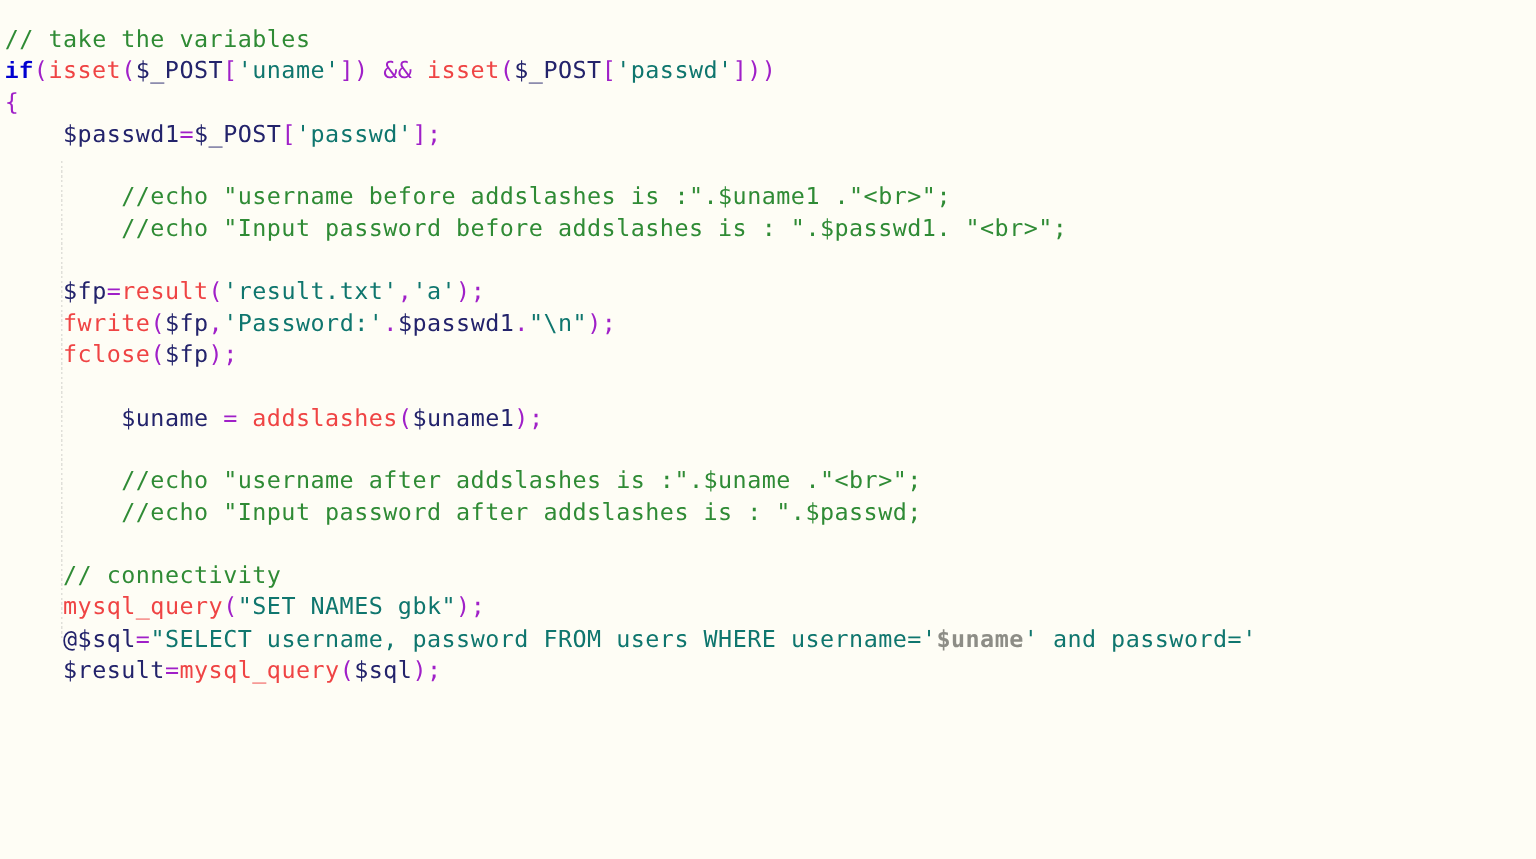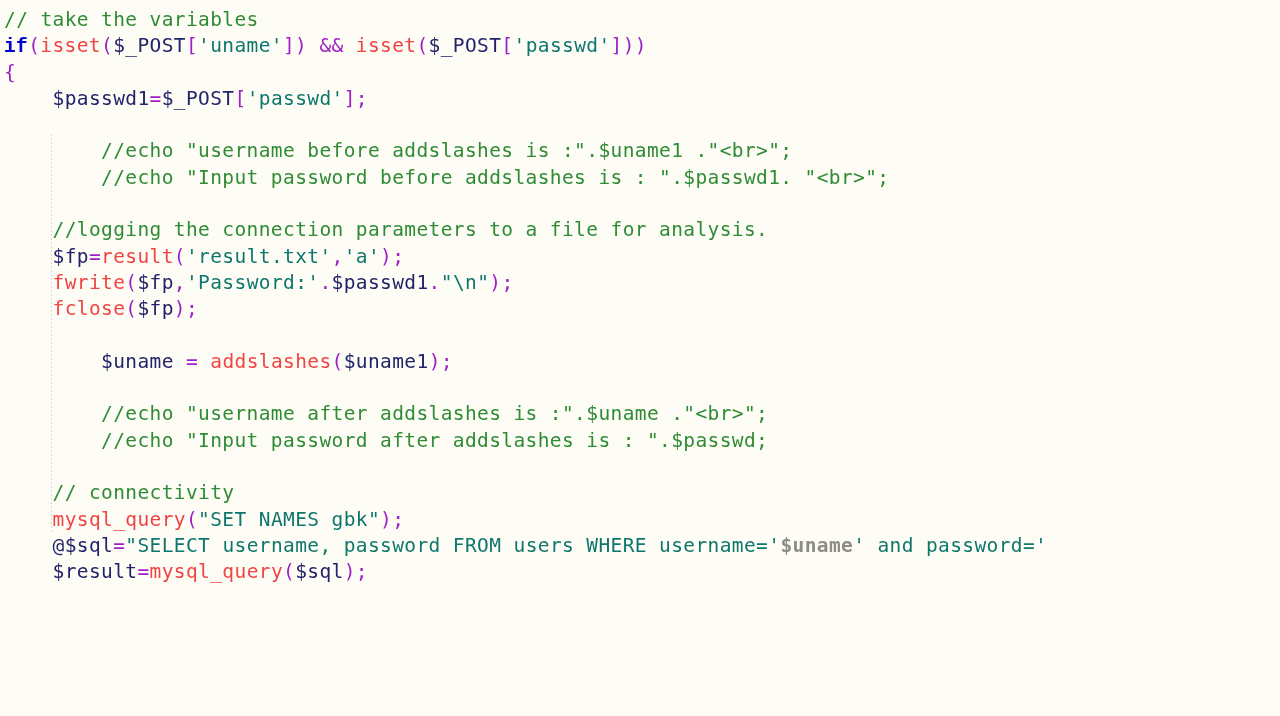--- a/index.html
+++ b/index.html
@@ -34,21 +34,21 @@
       to bottom,
       #d8d8d2 0px, #d8d8d2 2px,
       rgba(0,0,0,0) 2px, rgba(0,0,0,0) 4px
     );
     pointer-events: none;
   }
 
   .code-lines {
     position: absolute;
     left: 0;
-    top: 3px;
+    top: 16px;
     width: 1040px;
     padding: 4px;
     margin: 0;
   }
 
   .code-line {
     height: 26.3px;
     line-height: 26.3px;
     font-size: 19.5px;
     letter-spacing: 0.02em;
@@ -77,21 +77,20 @@
   <div class="indent-guide"></div>
   <div class="code-lines" id="code-lines">
       <div class="code-line"><span class="t-comment">// take the variables</span></div>
       <div class="code-line"><span class="t-keyword">if</span><span class="t-punct">(</span><span class="t-func">isset</span><span class="t-punct">(</span><span class="t-var">$_POST</span><span class="t-punct">[</span><span class="t-string">'uname'</span><span class="t-punct">])</span><span class="t-plain"> </span><span class="t-op">&amp;&amp;</span><span class="t-plain"> </span><span class="t-func">isset</span><span class="t-punct">(</span><span class="t-var">$_POST</span><span class="t-punct">[</span><span class="t-string">'passwd'</span><span class="t-punct">]))</span></div>
       <div class="code-line"><span class="t-punct">{</span></div>
       <div class="code-line"><span class="t-plain">    </span><span class="t-var">$passwd1</span><span class="t-op">=</span><span class="t-var">$_POST</span><span class="t-punct">[</span><span class="t-string">'passwd'</span><span class="t-punct">];</span></div>
       <div class="code-line">&nbsp;</div>
       <div class="code-line"><span class="t-plain">        </span><span class="t-comment">//echo "username before addslashes is :".$uname1 ."&lt;br&gt;";</span></div>
       <div class="code-line"><span class="t-plain">        </span><span class="t-comment">//echo "Input password before addslashes is : ".$passwd1. "&lt;br&gt;";</span></div>
       <div class="code-line">&nbsp;</div>
-      <div class="code-line"><span class="t-plain">    </span><span class="t-comment">//logging the connection parameters to a file for analysis.</span></div>
       <div class="code-line"><span class="t-plain">    </span><span class="t-var">$fp</span><span class="t-op">=</span><span class="t-func">result</span><span class="t-punct">(</span><span class="t-string">'result.txt'</span><span class="t-punct">,</span><span class="t-string">'a'</span><span class="t-punct">);</span></div>
       <div class="code-line"><span class="t-plain">    </span><span class="t-func">fwrite</span><span class="t-punct">(</span><span class="t-var">$fp</span><span class="t-punct">,</span><span class="t-string">'Password:'</span><span class="t-punct">.</span><span class="t-var">$passwd1</span><span class="t-punct">.</span><span class="t-string">"\n"</span><span class="t-punct">);</span></div>
       <div class="code-line"><span class="t-plain">    </span><span class="t-func">fclose</span><span class="t-punct">(</span><span class="t-var">$fp</span><span class="t-punct">);</span></div>
       <div class="code-line">&nbsp;</div>
       <div class="code-line"><span class="t-plain">        </span><span class="t-var">$uname</span><span class="t-plain"> </span><span class="t-op">=</span><span class="t-plain"> </span><span class="t-func">addslashes</span><span class="t-punct">(</span><span class="t-var">$uname1</span><span class="t-punct">);</span></div>
       <div class="code-line">&nbsp;</div>
       <div class="code-line"><span class="t-plain">        </span><span class="t-comment">//echo "username after addslashes is :".$uname ."&lt;br&gt;";</span></div>
       <div class="code-line"><span class="t-plain">        </span><span class="t-comment">//echo "Input password after addslashes is : ".$passwd;</span></div>
       <div class="code-line">&nbsp;</div>
       <div class="code-line"><span class="t-plain">    </span><span class="t-comment">// connectivity</span></div>

